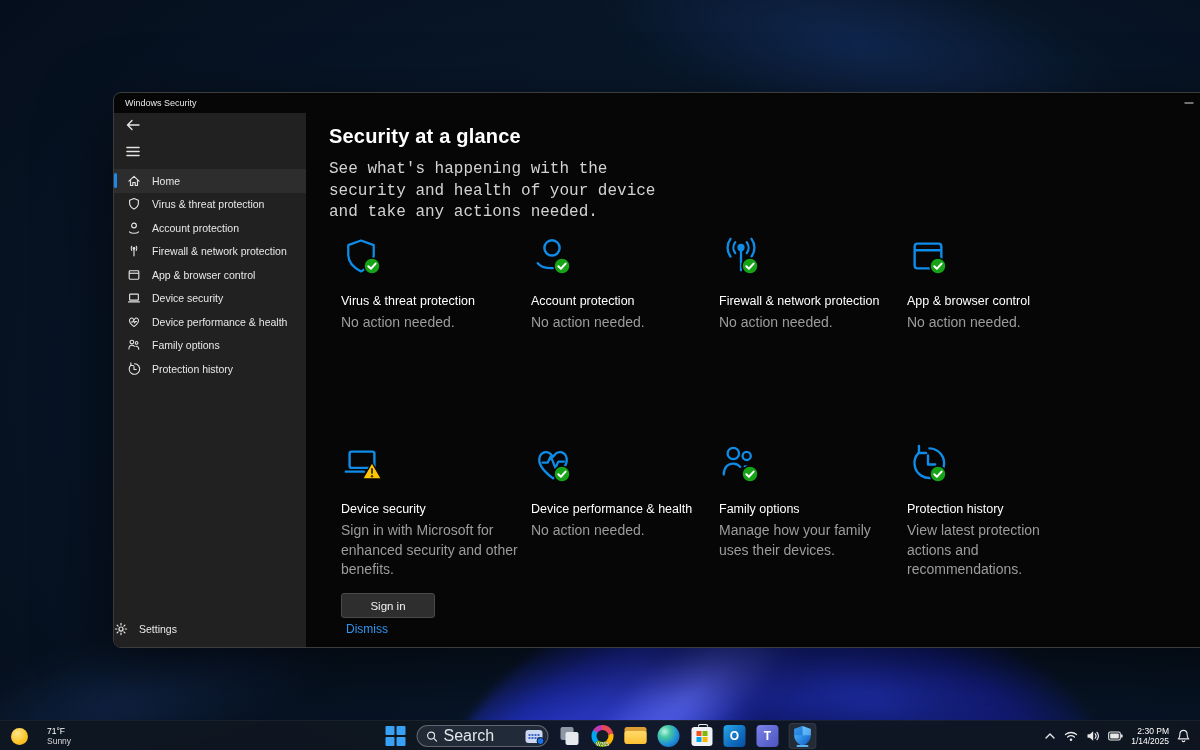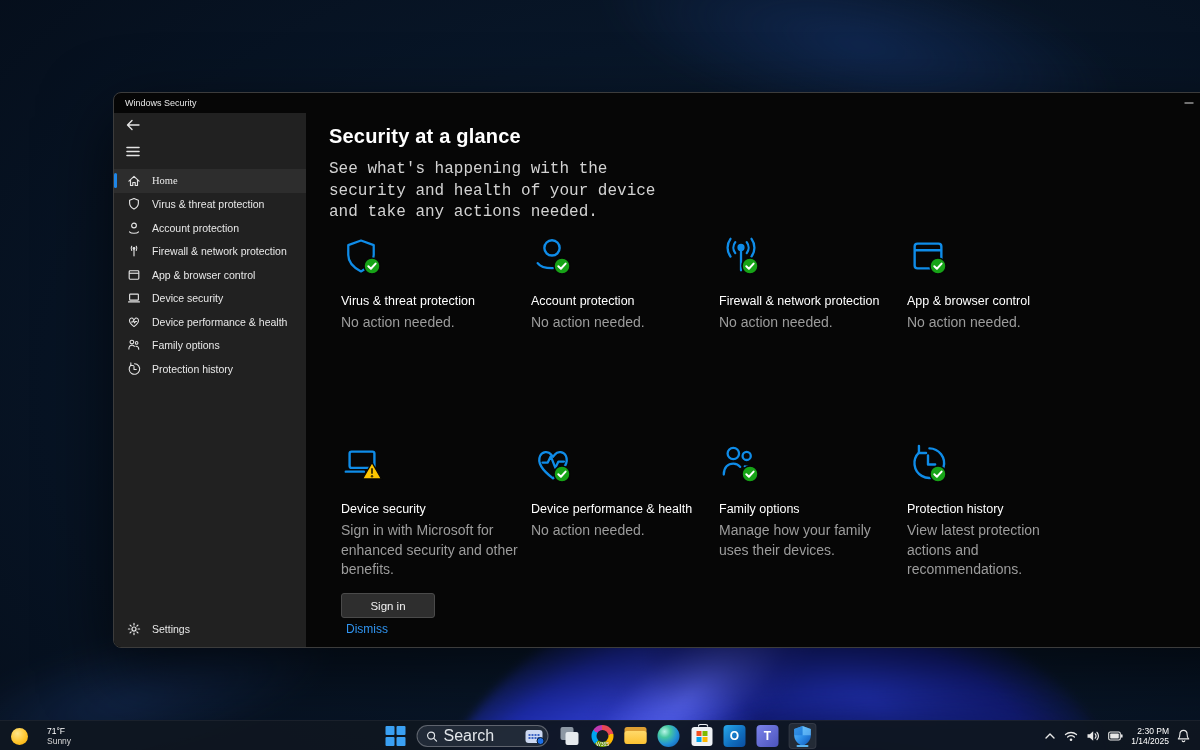--- a/index.html
+++ b/index.html
@@ -34,23 +34,23 @@
   .win-btn svg { display:block; }
 
   
   .sidebar { position:absolute; left:0; top:20px; bottom:0; width:192px; background:#212121; }
   .side-btn { display:flex; align-items:center; justify-content:center; width:20px; height:18px; margin-left:9px; background:none; border:none; }
   .side-back { margin-top:3px; }
   .side-menu { margin-top:8px; }
   .nav { list-style:none; margin-top:9px; }
   .nav li { position:relative; height:23.5px; display:flex; align-items:center; gap:11px; padding-left:13px; font-size:10.5px; color:#e8e8e8; cursor:default; }
   .nav li .nav-ic { width:14px; height:14px; flex:0 0 14px; display:flex; align-items:center; justify-content:center; }
-  .nav li.active { background:rgba(255,255,255,0.055);font-family:Liberation Serif, serif; }
+  .nav li.active { background:rgba(255,255,255,0.055); }
   .nav li.active::before { content:""; position:absolute; left:0; top:4px; width:3px; height:15px; border-radius:2px; background:#1f87e8; }
-  .settings-row { position:absolute; left:0; right:0; bottom:6px; height:24px; display:flex; align-items:center; gap:11px; padding-left:13px; font-size:10.5px; color:#e8e8e8; }
+  .settings-row { position:absolute; left:0; right:0; bottom:6px; height:24px; display:flex; align-items:center; gap:11px; padding-left:0; font-size:10.5px; color:#e8e8e8; }
   .settings-row .nav-ic { width:14px; height:14px; display:flex; align-items:center; justify-content:center; }
 
   
   .main { position:absolute; left:192px; top:20px; right:0; bottom:0; background:#060606; }
   .page-title { position:absolute; left:23px; top:12px; font-size:20px; font-weight:700; color:#ffffff; letter-spacing:0.2px; }
   .page-sub { position:absolute; left:23px; top:46px; width:345px; font-size:16px; line-height:1.35; color:#d2d2d2;font-family:Liberation Mono, monospace; }
 
   .tile { position:absolute; width:178px; }
   .t-r1c1{left:35px;  top:122px;} .t-r1c2{left:225px; top:122px;}
   .t-r1c3{left:413px; top:122px;} .t-r1c4{left:601px; top:122px;}

